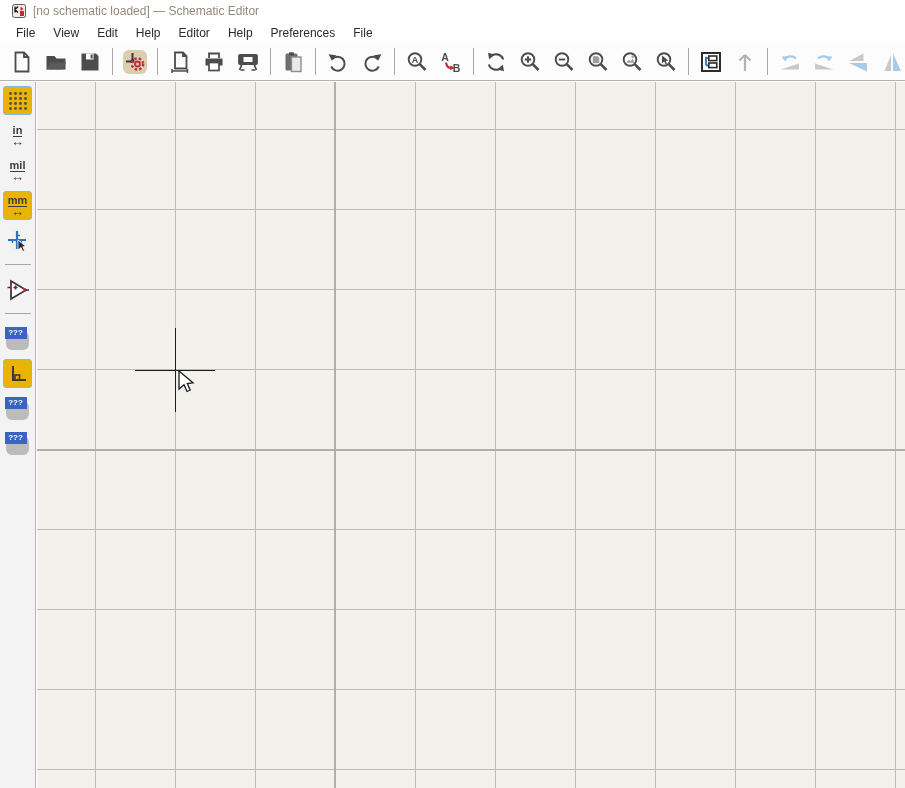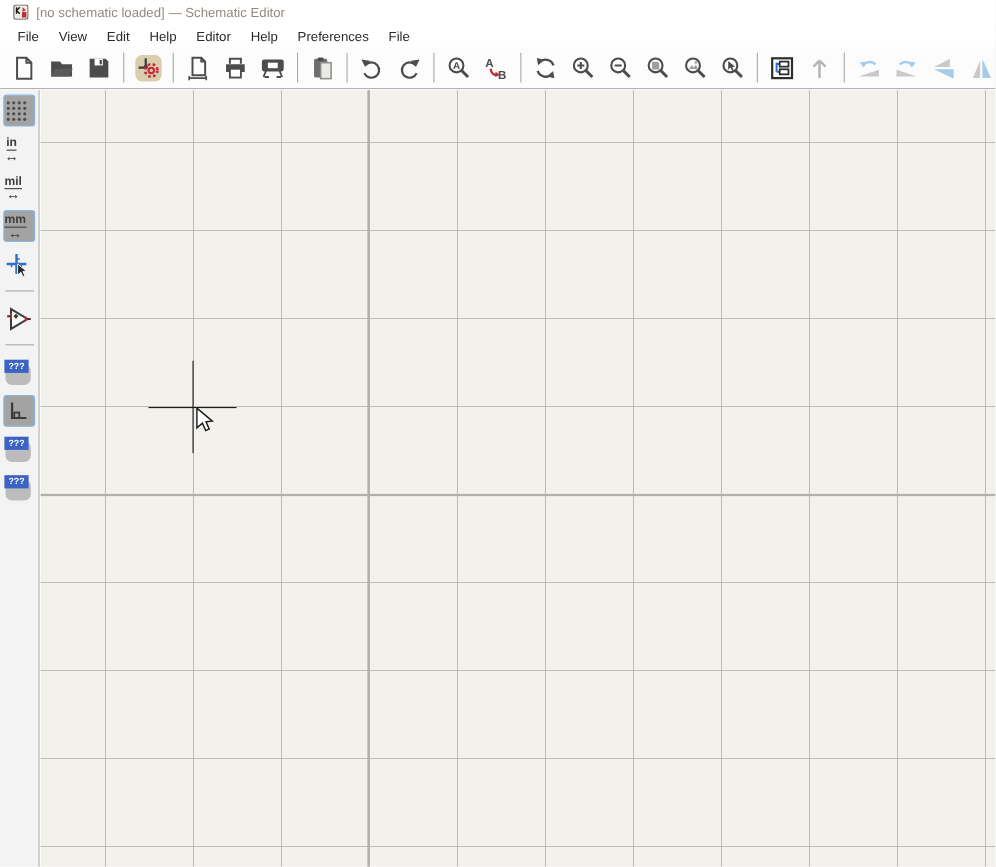--- a/index.html
+++ b/index.html
@@ -40,24 +40,24 @@
   .tsep { width: 1px; height: 27px; background: #a7a7a7; margin: 0 5px; flex: 0 0 auto; }
 
   
   .left-toolbar {
     position: absolute; top: 82px; left: 0; width: 36px; height: 706px;
     background: #f3f3f3; border-right: 1px solid #b4b3b1;
     display: flex; flex-direction: column; align-items: center; padding-top: 4px;
   }
   .lbtn {
     width: 29px; height: 29px; margin-bottom: 6px; flex: 0 0 auto;
-    display: flex; flex-direction: column; align-items: flex-start; justify-content: center;
+    display: flex; flex-direction: column; align-items: center; justify-content: center;
     border-radius: 3px; border: 1px solid transparent;
   }
-  .lbtn.active { background: #a3a3a3; border-color: #88b7e4; }
+  .lbtn.active { background: #eab308; border-color: #88b7e4; }
   .lsep { width: 26px; height: 1px; background: #a7a7a7; margin: 3px 0 10px; flex: 0 0 auto; }
 
   .unit-stack { display: flex; flex-direction: column; align-items: center; line-height: 1; }
   .unit-label {
     font-size: 11px; font-weight: bold; color: #3d3d3d;
     border-bottom: 1px solid #3d3d3d; padding-bottom: 0px;
   }
   .unit-arrow { font-size: 13px; color: #3d3d3d; line-height: 9px; font-weight: bold; }
 
   .badge-wrap { position: relative; width: 26px; height: 24px; }

